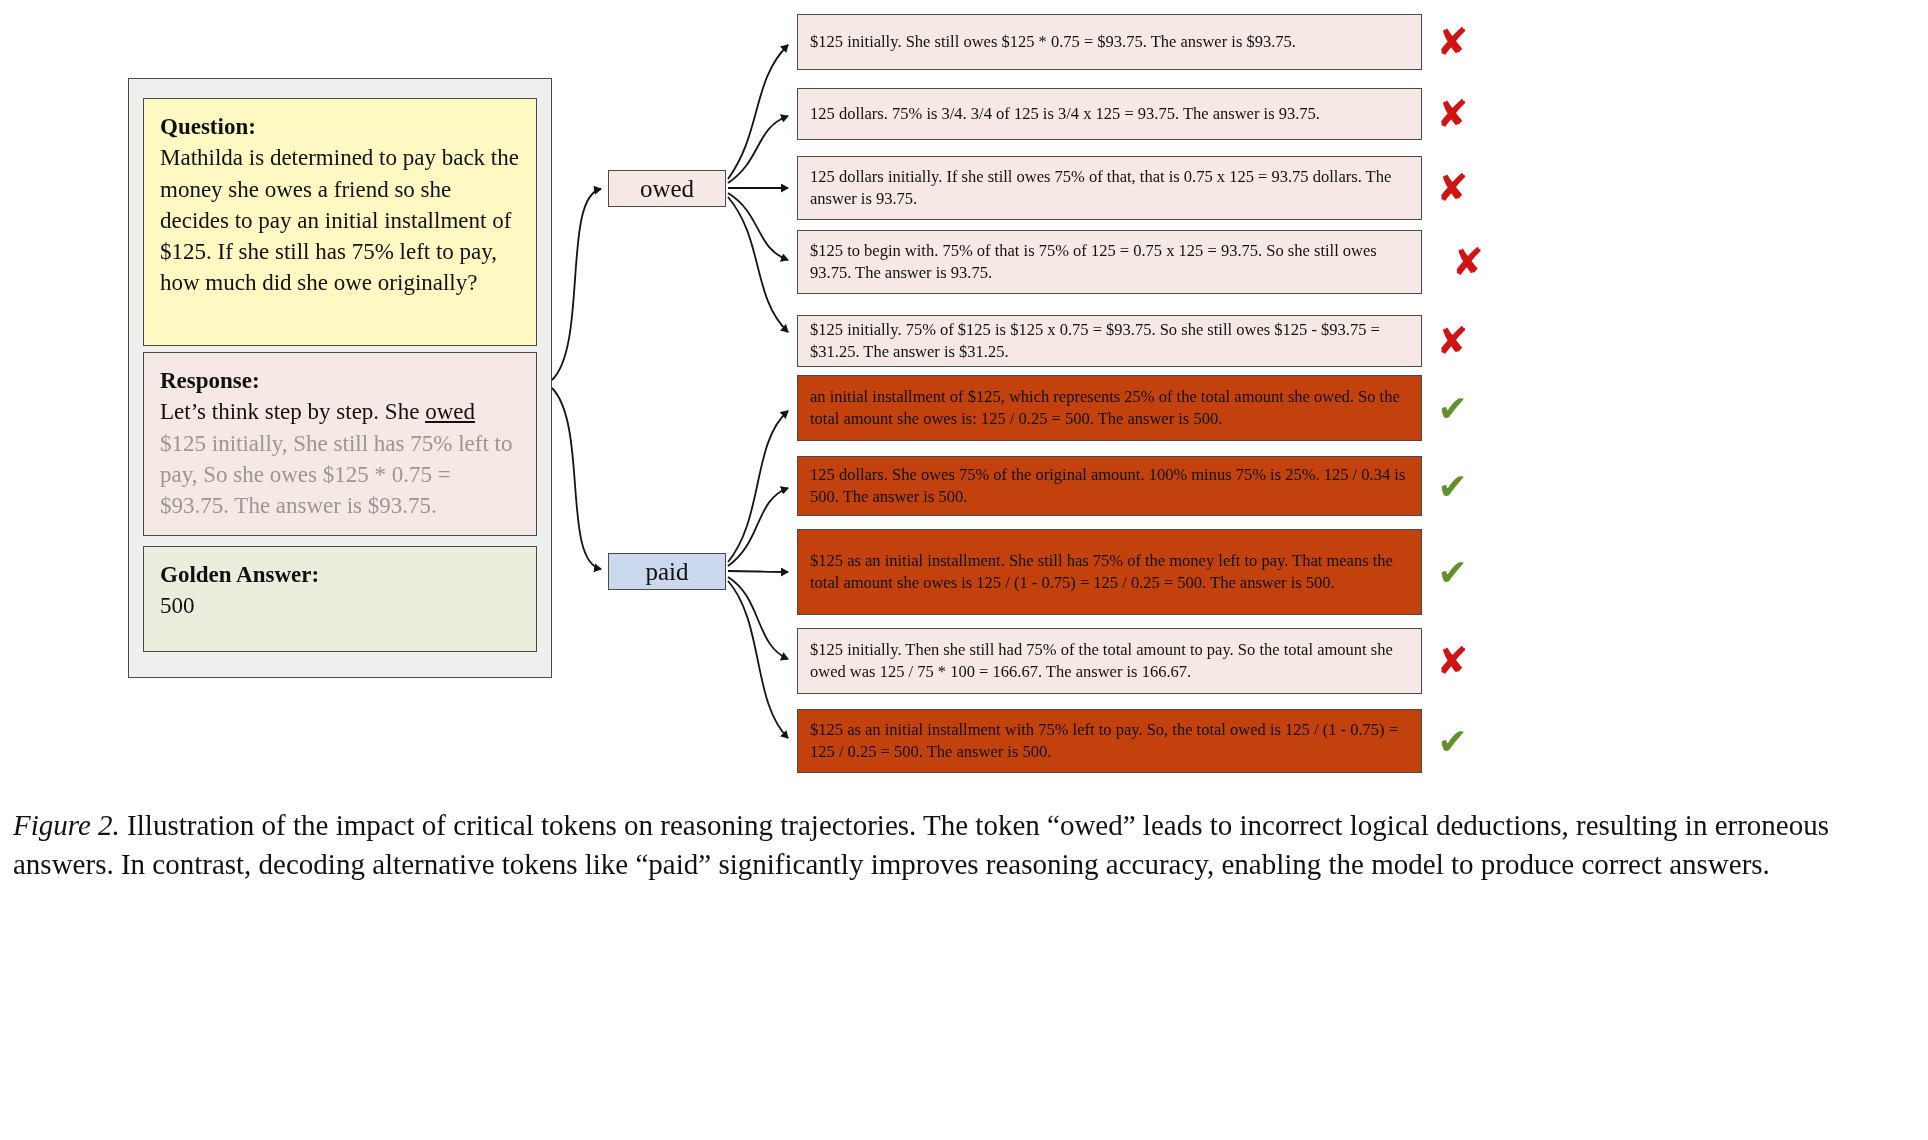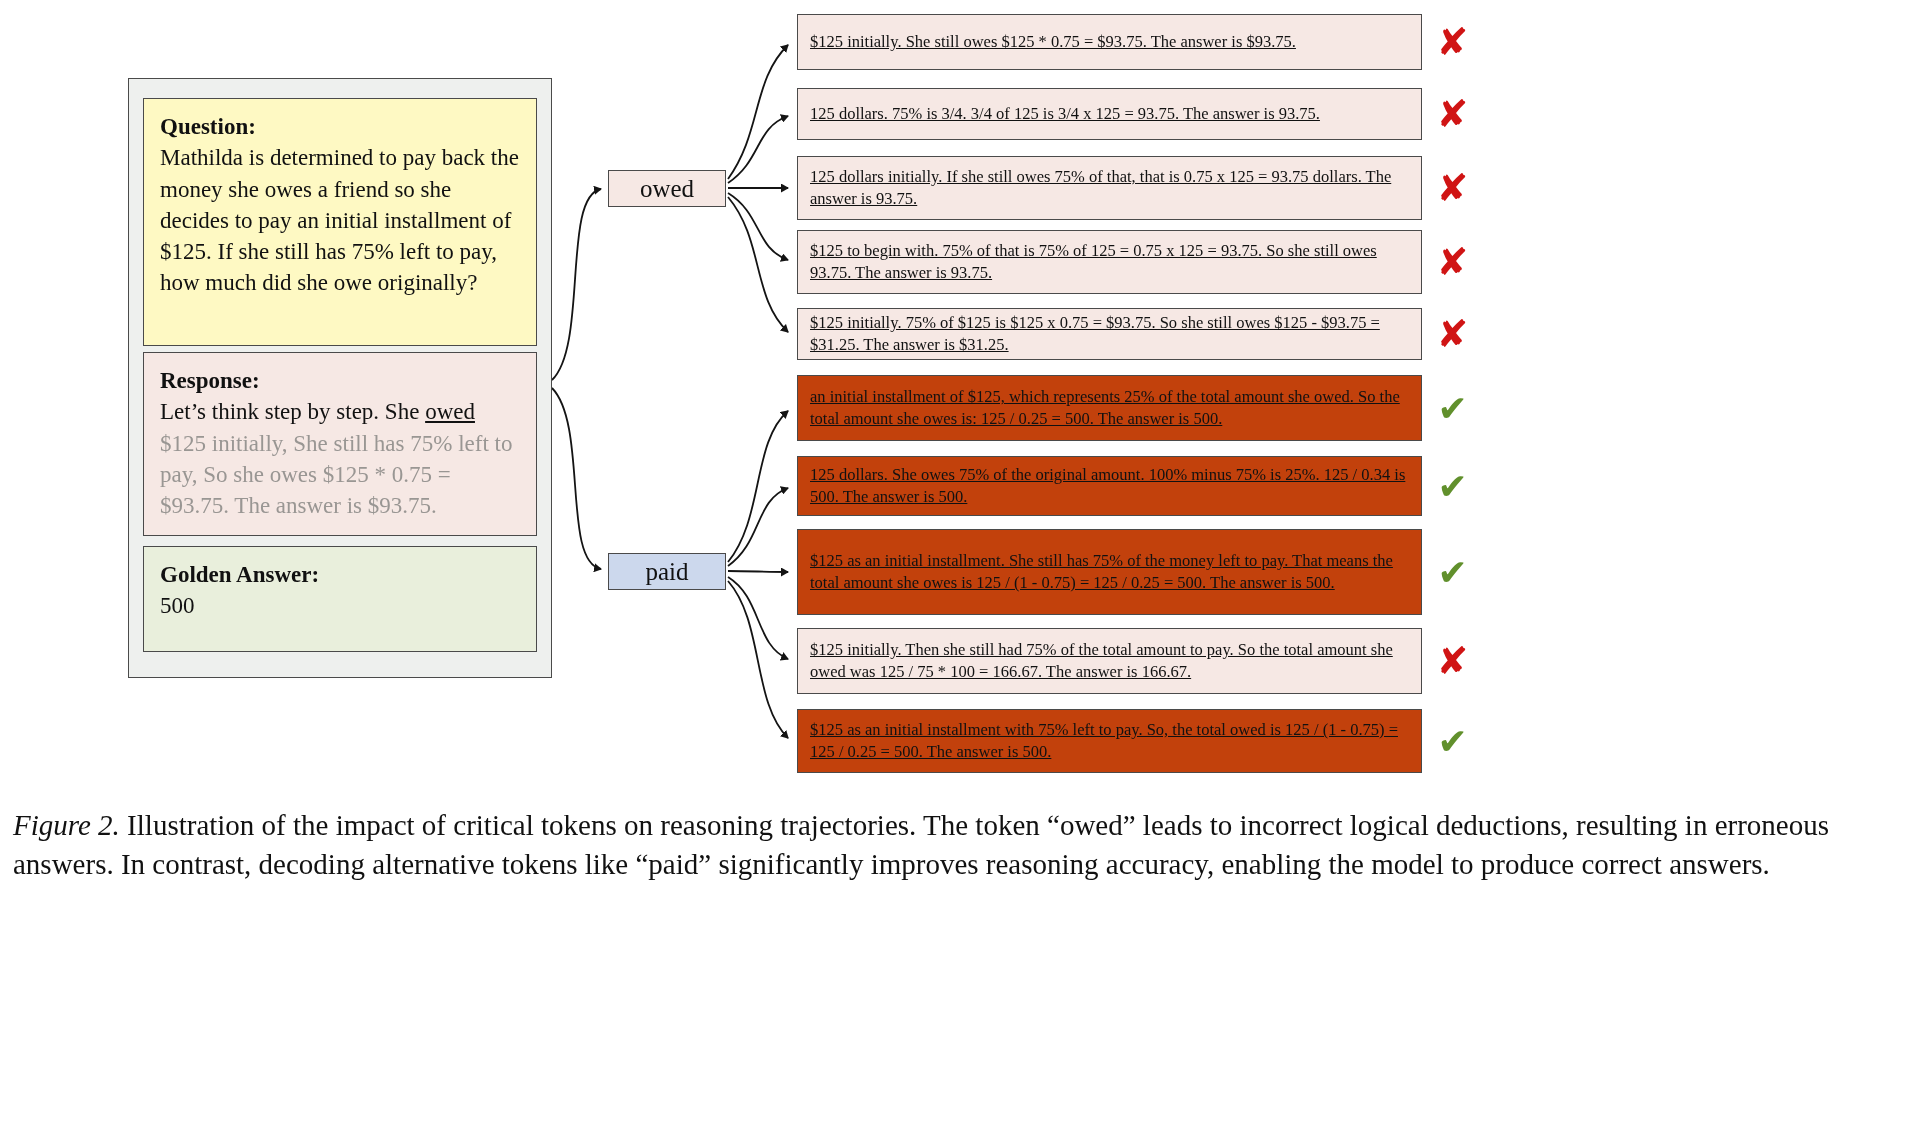--- a/index.html
+++ b/index.html
@@ -38,21 +38,21 @@
   .node-owed{left:608px;top:170px;background:#f6e8e4;}
   .node-paid{left:608px;top:553px;background:#ccd8ed;}
 
   
   .result-row{
     position:absolute;left:797px;width:672px;display:flex;align-items:stretch;
   }
   .result-box{
     flex:0 0 625px;box-sizing:border-box;border:1.3px solid #4a4a4a;
     padding:0 12px;font-size:16.5px;line-height:1.32;
-    display:flex;align-items:center;text-decoration:underline;
+    display:flex;align-items:center;
   }
   .res-pink{background:#f6e8e4;}
   .res-green{background:#c2410c;}
   .mark{
     align-self:center;margin-left:14px;font-weight:bold;width:44px;text-align:center;
     font-family:"DejaVu Sans",sans-serif;
   }
   .mark-x{color:#d01414;font-size:38px;}
   .mark-check{color:#61902c;font-size:36px;}
 
@@ -121,25 +121,25 @@
     <div class="mark mark-x">✘</div>
   </div>
   <div class="result-row" style="top:88px;height:52px;">
     <div class="result-box res-pink">125 dollars. 75% is 3/4. 3/4 of 125 is 3/4 x 125 = 93.75. The answer is 93.75.</div>
     <div class="mark mark-x">✘</div>
   </div>
   <div class="result-row" style="top:156px;height:64px;">
     <div class="result-box res-pink">125 dollars initially. If she still owes 75% of that, that is 0.75 x 125 = 93.75 dollars. The answer is 93.75.</div>
     <div class="mark mark-x">✘</div>
   </div>
-  <div class="result-row" style="top:230px;height:64px;">
+  <div class="result-row" style="top:230px;height:64px;gap:16px;">
     <div class="result-box res-pink">$125 to begin with. 75% of that is 75% of 125 = 0.75 x 125 = 93.75. So she still owes 93.75. The answer is 93.75.</div>
     <div class="mark mark-x">✘</div>
   </div>
-  <div class="result-row" style="top:308px;height:52px;">
+  <div class="result-row" style="top:315px;height:52px;">
     <div class="result-box res-pink">$125 initially. 75% of $125 is $125 x 0.75 = $93.75. So she still owes $125 - $93.75 = $31.25. The answer is $31.25.</div>
     <div class="mark mark-x">✘</div>
   </div>
 
   <div class="result-row" style="top:375px;height:66px;">
     <div class="result-box res-green">an initial installment of $125, which represents 25% of the total amount she owed. So the total amount she owes is: 125 / 0.25 = 500. The answer is 500.</div>
     <div class="mark mark-check">✔</div>
   </div>
   <div class="result-row" style="top:456px;height:60px;">
     <div class="result-box res-green">125 dollars. She owes 75% of the original amount. 100% minus 75% is 25%. 125 / 0.34 is 500. The answer is 500.</div>

